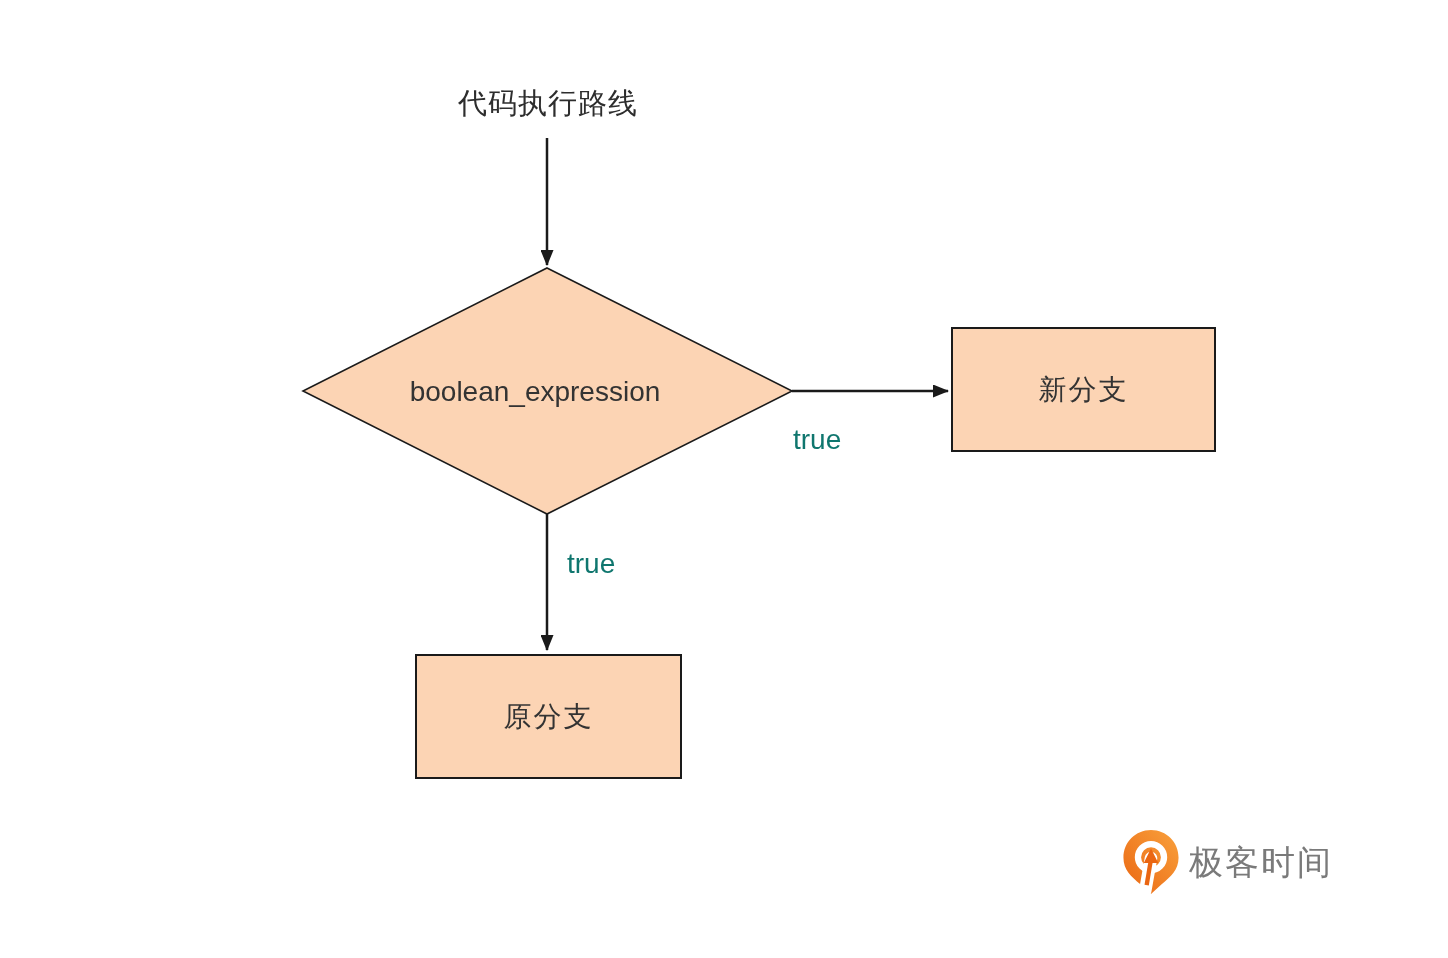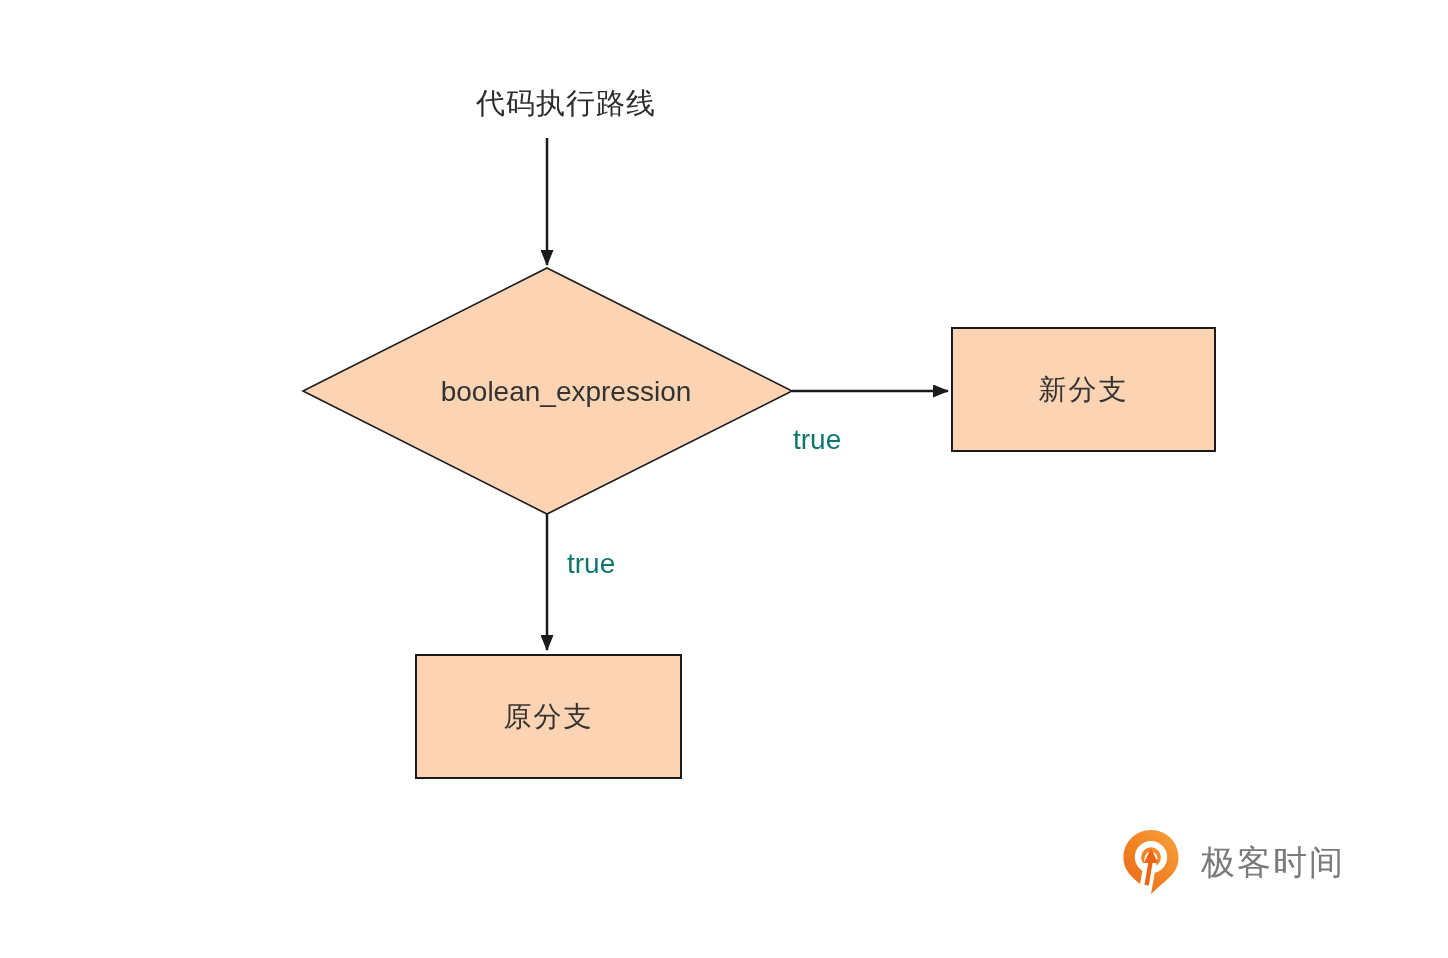--- a/index.html
+++ b/index.html
@@ -8,44 +8,44 @@
     font-family: "Liberation Sans", "DejaVu Sans", sans-serif;
     width: 1448px; height: 958px; overflow: hidden; position: relative;
   }
   .canvas {
     position: absolute; left: 0; top: 0; width: 1448px; height: 958px;
     background: #ffffff;
   }
   .shapes-svg { position: absolute; left: 0; top: 0; width: 1448px; height: 958px; }
 
   .flow-title {
-    position: absolute; left: 416px; top: 84px; width: 300px;
+    position: absolute; left: 398px; top: 84px; width: 300px;
     text-align: center; font-size: 29px; color: #2d2d2d; letter-spacing: 1px;
   }
   .decision-label {
-    position: absolute; left: 406px; top: 376px; width: 320px;
+    position: absolute; left: 375px; top: 376px; width: 320px;
     text-align: center; font-size: 28px; color: #333333;
   }
   .edge-label {
     position: absolute; font-size: 28px; color: #0f766e;
   }
   .edge-label.true-label  { left: 793px; top: 424px; }
   .edge-label.false-label { left: 567px; top: 548px; }
 
   .flow-node {
     position: absolute; background: #FCD4B4; border: 2px solid #1a1a1a;
     display: flex; align-items: center; justify-content: center;
     font-size: 28px; color: #333333; letter-spacing: 2px;
   }
   .node-new-branch      { left: 951px; top: 327px; width: 265px; height: 125px; }
   .node-original-branch { left: 415px; top: 654px; width: 267px; height: 125px; }
 
   .brand {
     position: absolute; left: 1122px; top: 829px;
-    display: flex; align-items: center; gap: 21px;
+    display: flex; align-items: center; gap: 9px;
   }
   .brand-text {
     font-size: 34px; color: #7a7a7a; letter-spacing: 2px;
     font-weight: 500; line-height: 66px;
   }
 </style>
 </head>
 <body>
 
 <div class="canvas">

